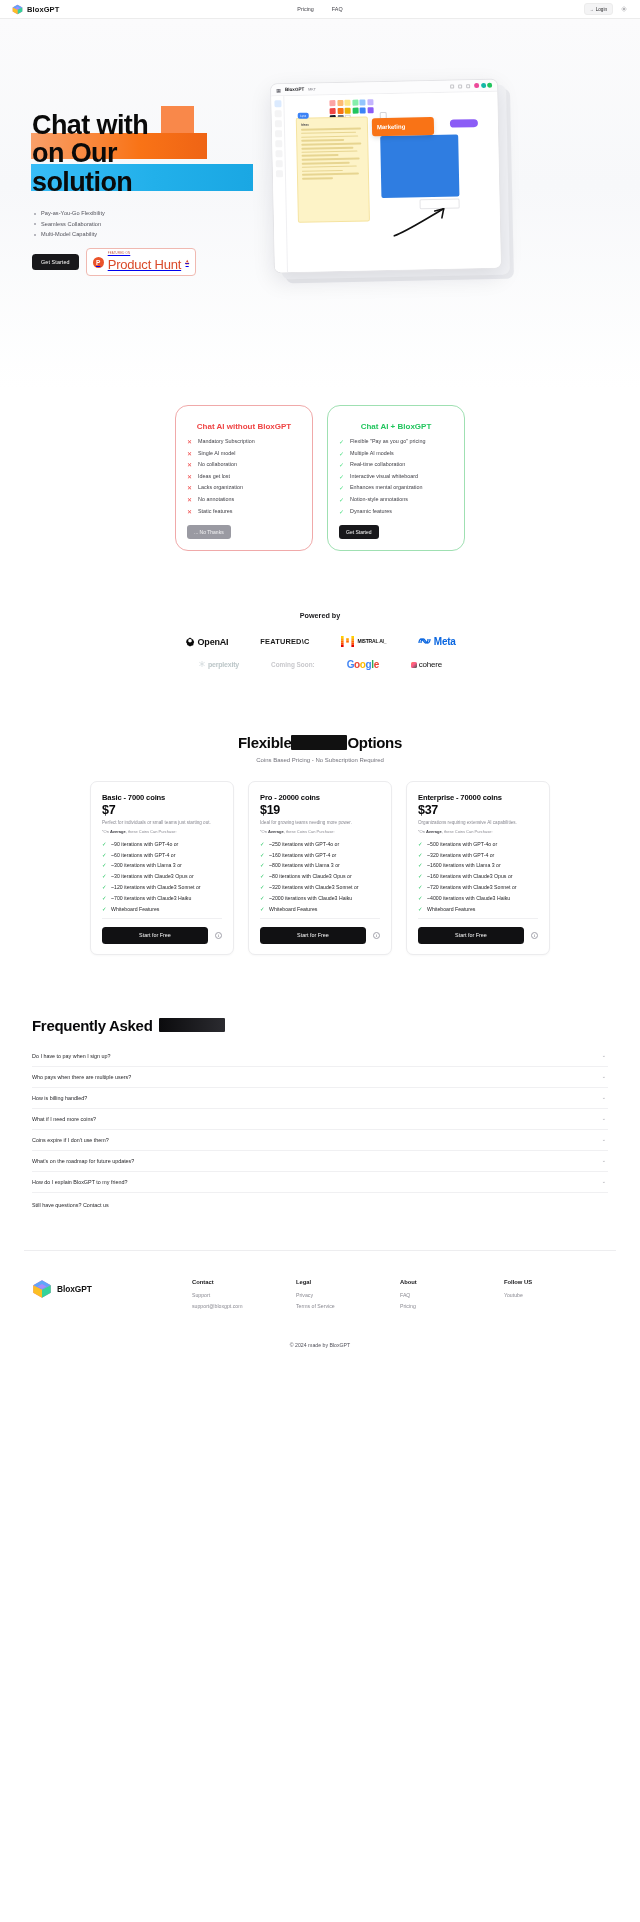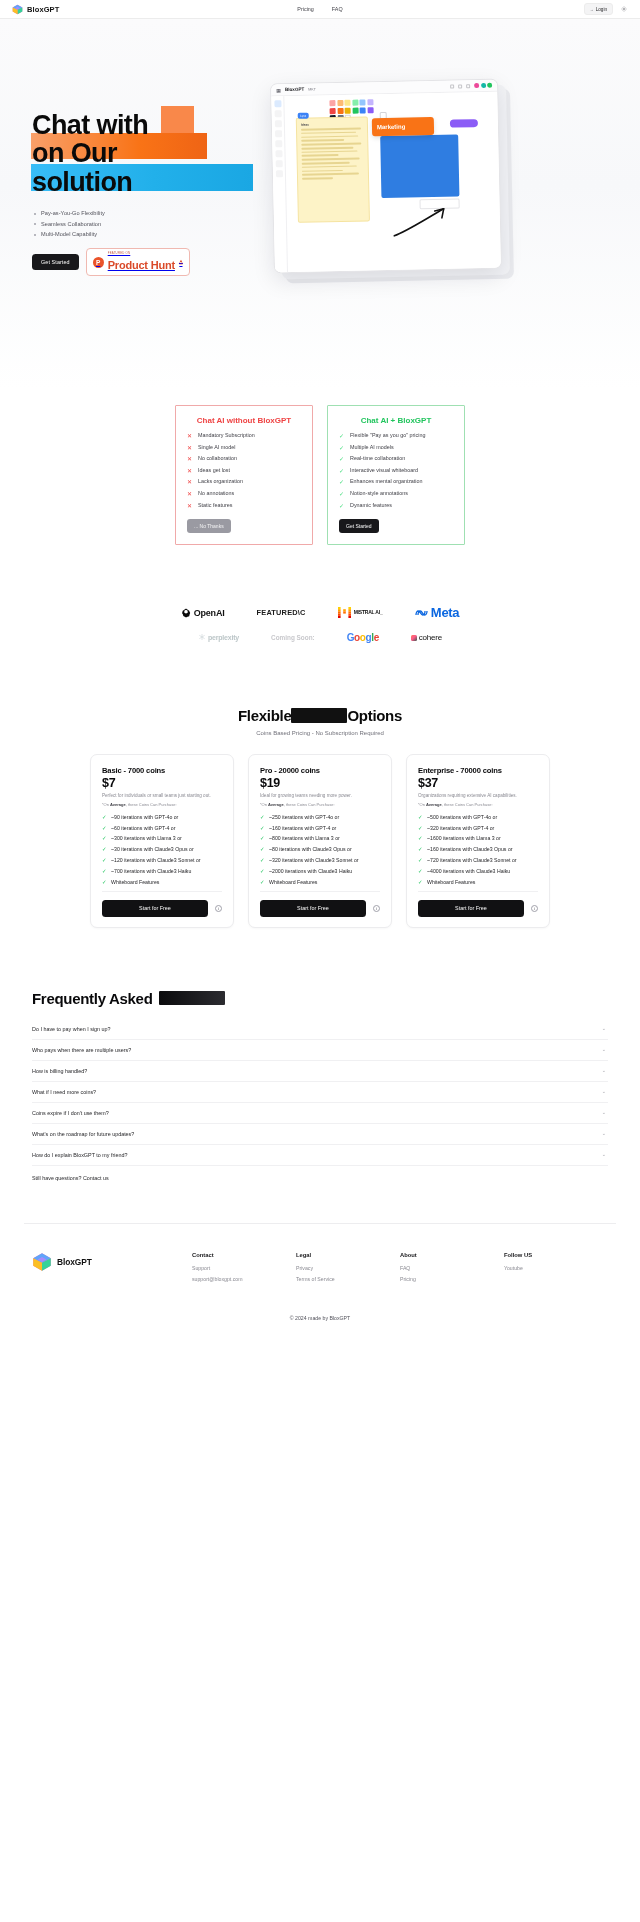--- a/index.html
+++ b/index.html
@@ -100,21 +100,21 @@
     padding: 3px 6px; min-width: 86px;
   }
   .ph-logo {
     width: 11px; height: 11px; border-radius: 50%;
     background: #ea532a; color: #fff; font-size: 6.5px; font-weight: bold;
     display: flex; align-items: center; justify-content: center;
     font-family: "Liberation Sans", sans-serif;
   }
   .ph-text { line-height: 1; }
   .ph-kicker { font-size: 2.8px; color: #c2553f; letter-spacing: .25px; display: block; margin-bottom: 1px; }
-  .ph-name { font-size: 11px; font-weight: bold; color: #da4a29; letter-spacing: -.2px; }
+  .ph-name { font-size: 13px; font-weight: normal; color: #da4a29; letter-spacing: -.2px; }
   .ph-up { margin-left: auto; text-align: center; color: #da4a29; line-height: 1; }
   .ph-up .caret { font-size: 4px; display: block; }
   .ph-up .num { font-size: 2.8px; display: block; }
 
   
   .device-wrap { position: absolute; left: 272px; top: 62px; width: 240px; height: 205px; }
   .device-shadow {
     position: absolute; left: 12px; top: 10px; width: 228px; height: 190px;
     background: #e9eaee; border-radius: 7px; transform: rotate(-1.2deg);
   }
@@ -184,21 +184,21 @@
     background: #3b82f6; color: #fff; font-size: 3px; border-radius: 2px; padding: .8px 2.4px;
   }
   .arrow-draw { position: absolute; left: 118px; top: 104px; }
 
   
   .compare {
     display: flex; justify-content: center; gap: 14px;
     padding: 0 0 0 0; margin-top: 16px;
   }
   .cmp-card {
-    width: 138px; border-radius: 1px; padding: 10px 11px 11px 11px; background: #fff;
+    width: 138px; border-radius: 13px; padding: 16px 11px 11px 11px; background: #fff;
   }
   .cmp-card.bad { border: 1px solid #f0a9a9; }
   .cmp-card.good { border: 1px solid #9fe0b2; }
   .cmp-title { font-size: 8px; font-weight: bold; text-align: center; margin-bottom: 8px; }
   .cmp-card.bad .cmp-title { color: #ef4444; }
   .cmp-card.good .cmp-title { color: #22c55e; }
   .cmp-li { display: flex; align-items: flex-start; gap: 5px; margin-bottom: 5.6px; }
   .cmp-li .mk { font-size: 6px; line-height: 1; width: 6px; flex: 0 0 6px; }
   .cmp-card.bad .mk { color: #ef4444; }
   .cmp-card.good .mk { color: #4ade80; }
@@ -219,21 +219,21 @@
   .logo-row {
     display: flex; align-items: center; justify-content: center; gap: 32px;
     margin-bottom: 12px;
   }
   .logo-row.row2 { }
   .lg { display: flex; align-items: center; gap: 3px; font-size: 9px; font-weight: bold; color: #111; letter-spacing: -.2px; }
   .lg .sym { display: inline-flex; align-items: center; justify-content: center; }
   .lg-anthropic { font-size: 7.4px; font-weight: bold; letter-spacing: .2px; color: #1a1a1a; }
   .lg-mistral-txt { font-size: 5px; font-weight: bold; color: #111; line-height: 1.05; text-align: left; }
   .mistral-mark { display: inline-flex; }
-  .lg-meta { font-size: 13px; font-weight: bold; color: #0a66e0; letter-spacing: -.3px; }
+  .lg-meta { font-size: 10px; font-weight: bold; color: #0a66e0; letter-spacing: -.3px; }
   .lg-perplexity { font-size: 7px; font-weight: bold; color: #bcc6c8; letter-spacing: -.2px; display:flex; align-items:center; gap:2px;}
   .coming-soon { font-size: 6.4px; font-weight: bold; color: #c8c8cc; }
   .lg-google { font-size: 10px; font-weight: bold; letter-spacing: -.4px; }
   .lg-google .b { color: #4285f4; } .lg-google .r { color: #ea4335; }
   .lg-google .y { color: #fbbc05; } .lg-google .g { color: #34a853; }
   .lg-cohere { display: flex; align-items: center; gap: 2px; font-size: 8px; color: #111; letter-spacing: -.2px; }
   .cohere-mark { width: 6px; height: 6px; border-radius: 1.5px; background: linear-gradient(135deg,#ff7759 0%,#ff5a8a 45%,#39594d 100%); }
 
   
   .pricing { margin-top: 64px; }
@@ -524,20 +524,21 @@
         <span class="mk">✓</span>
         <span class="tx">Dynamic features</span>
       </div>
     <div class="cmp-foot">
       <button class="btn-dark-sm">Get Started</button>
     </div>
   </div>
 </section>
 
 <section class="powered">
+  <div class="powered-h">Powered by</div>
 
   <div class="logo-row">
     <span class="lg">
       <span class="sym">
         <svg width="10" height="10" viewBox="0 0 24 24" fill="#0a0a0a">
             <path d="M12 2a5 5 0 00-4.3 2.5A5 5 0 003.4 9a5 5 0 001.3 6.5A5 5 0 009 21a5 5 0 006.3 0 5 5 0 005.3-5.5A5 5 0 0020.6 9 5 5 0 0016.3 4.5 5 5 0 0012 2zm0 2.2l4 2.3v4.6l-4 2.3-4-2.3V6.5l4-2.3z"></path>
           </svg>
       </span>
       <span>OpenAI</span>
     </span>

